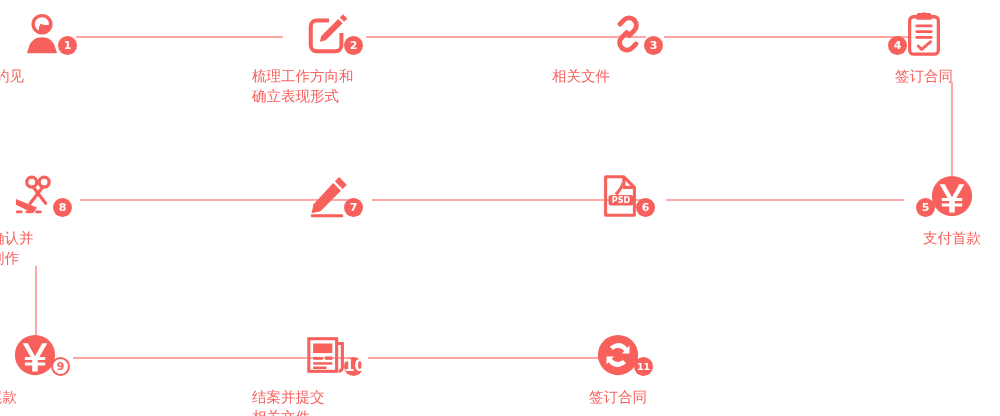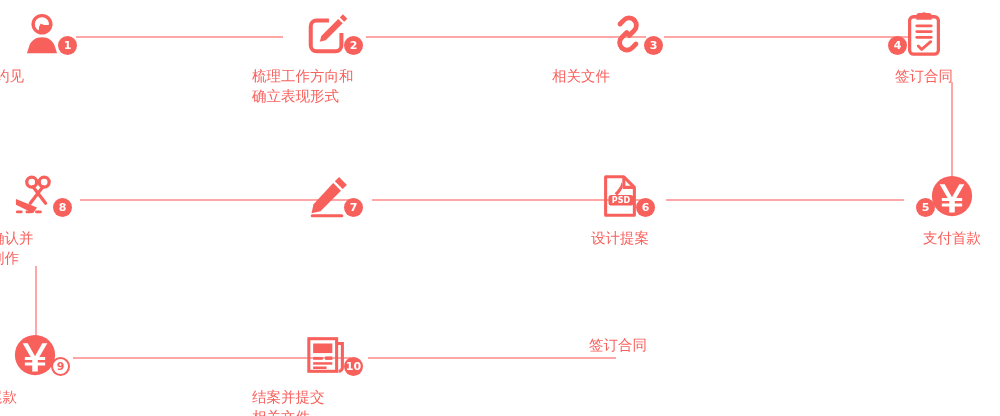--- a/index.html
+++ b/index.html
@@ -194,21 +194,20 @@
     <div class="icon-row">
       <svg class="icon-box" viewBox="0 0 48 48">
         <path fill="none" stroke="#f8605c" stroke-width="3.2" stroke-linejoin="round" d="M9 4h19l11 11v29H9z"></path>
         <path fill="none" stroke="#f8605c" stroke-width="3.2" stroke-linejoin="round" d="M28 4v11h11"></path>
         <path fill="#f8605c" d="M25.5 9.5c2 3.5 1.2 8-2.1 11.3l-2.6 2.6-2.4-2.4 2.6-2.6c3.3-3.3 4.5-7.3 4.5-8.9z"></path>
         <rect x="12" y="23" width="26" height="11" rx="3" fill="#f8605c"></rect>
         <text x="25" y="31.4" font-family="'DejaVu Sans','Liberation Sans',sans-serif" font-size="8.4" font-weight="700" fill="#ffffff" text-anchor="middle">PSD</text>
       </svg>
       <div class="badge">6</div>
     </div>
-    <div class="label left" style="text-align:center;padding-left:0;">设计提案</div>
   </div>
 
   <div class="node" style="left:872px; top:170px;">
     <div class="icon-row">
       <svg class="icon-box" viewBox="0 0 48 48">
         <circle cx="24" cy="24" r="21" fill="#f8605c"></circle>
         <path fill="#ffffff" d="M24 25.4l7.6-13.6h5.3L28.5 26h6.1v3.2h-7.7v2.6h7.7V35h-7.7v6.2h-5.8V35h-7.7v-3.2h7.7v-2.6h-7.7V26h6.1L11.1 11.8h5.3L24 25.4z"></path>
       </svg>
       <div class="badge" style="margin-left:-36px;">5</div>
     </div>
@@ -232,23 +231,33 @@
         <rect x="4" y="7" width="29" height="34" fill="none" stroke="#f8605c" stroke-width="3.2"></rect>
         <rect x="8.5" y="12" width="20" height="10" fill="#f8605c"></rect>
         <g fill="#f8605c">
           <rect x="8.5" y="26" width="10" height="3"></rect>
           <rect x="8.5" y="31.5" width="20" height="2.6"></rect>
           <rect x="8.5" y="36" width="14" height="2.6"></rect>
           <rect x="21" y="25.5" width="7.5" height="3.6"></rect>
         </g>
         <path fill="none" stroke="#f8605c" stroke-width="3.2" d="M33 12h6v25a4 4 0 0 1-4 4"></path>
       </svg>
-      <div class="badge" style="font-size:11px;">10</div>
+      <div class="badge" style="font-size:15px;">10</div>
     </div>
     <div class="label left">结案并提交
 相关文件</div>
   </div>
 
   <div class="node" style="left:538px; top:329px;">
+    <div class="icon-row">
+      <svg class="icon-box" viewBox="0 0 48 48">
+        <circle cx="24" cy="24" r="21" fill="#f8605c"></circle>
+        <g fill="#ffffff">
+          <path d="M24 11.5c4 0 7.5 2 9.6 5l2.4-2.1v8.1h-8.1l2.6-2.4c-1.5-2-3.8-3.3-6.5-3.3-2 0-3.8.7-5.2 1.9l-3.3-3.3c2.2-2 5.1-3.2 8.5-3.9z"></path>
+          <path d="M24 36.5c-4 0-7.5-2-9.6-5l-2.4 2.1v-8.1h8.1l-2.6 2.4c1.5 2 3.8 3.3 6.5 3.3 2 0 3.8-.7 5.2-1.9l3.3 3.3c-2.2 2-5.1 3.2-8.5 3.9z"></path>
+        </g>
+      </svg>
+      <div class="badge" style="font-size:9.5px;">11</div>
+    </div>
     <div class="label left" style="text-align:center;padding-left:0;">签订合同</div>
   </div>
 
 </div>
 
 </body></html>

